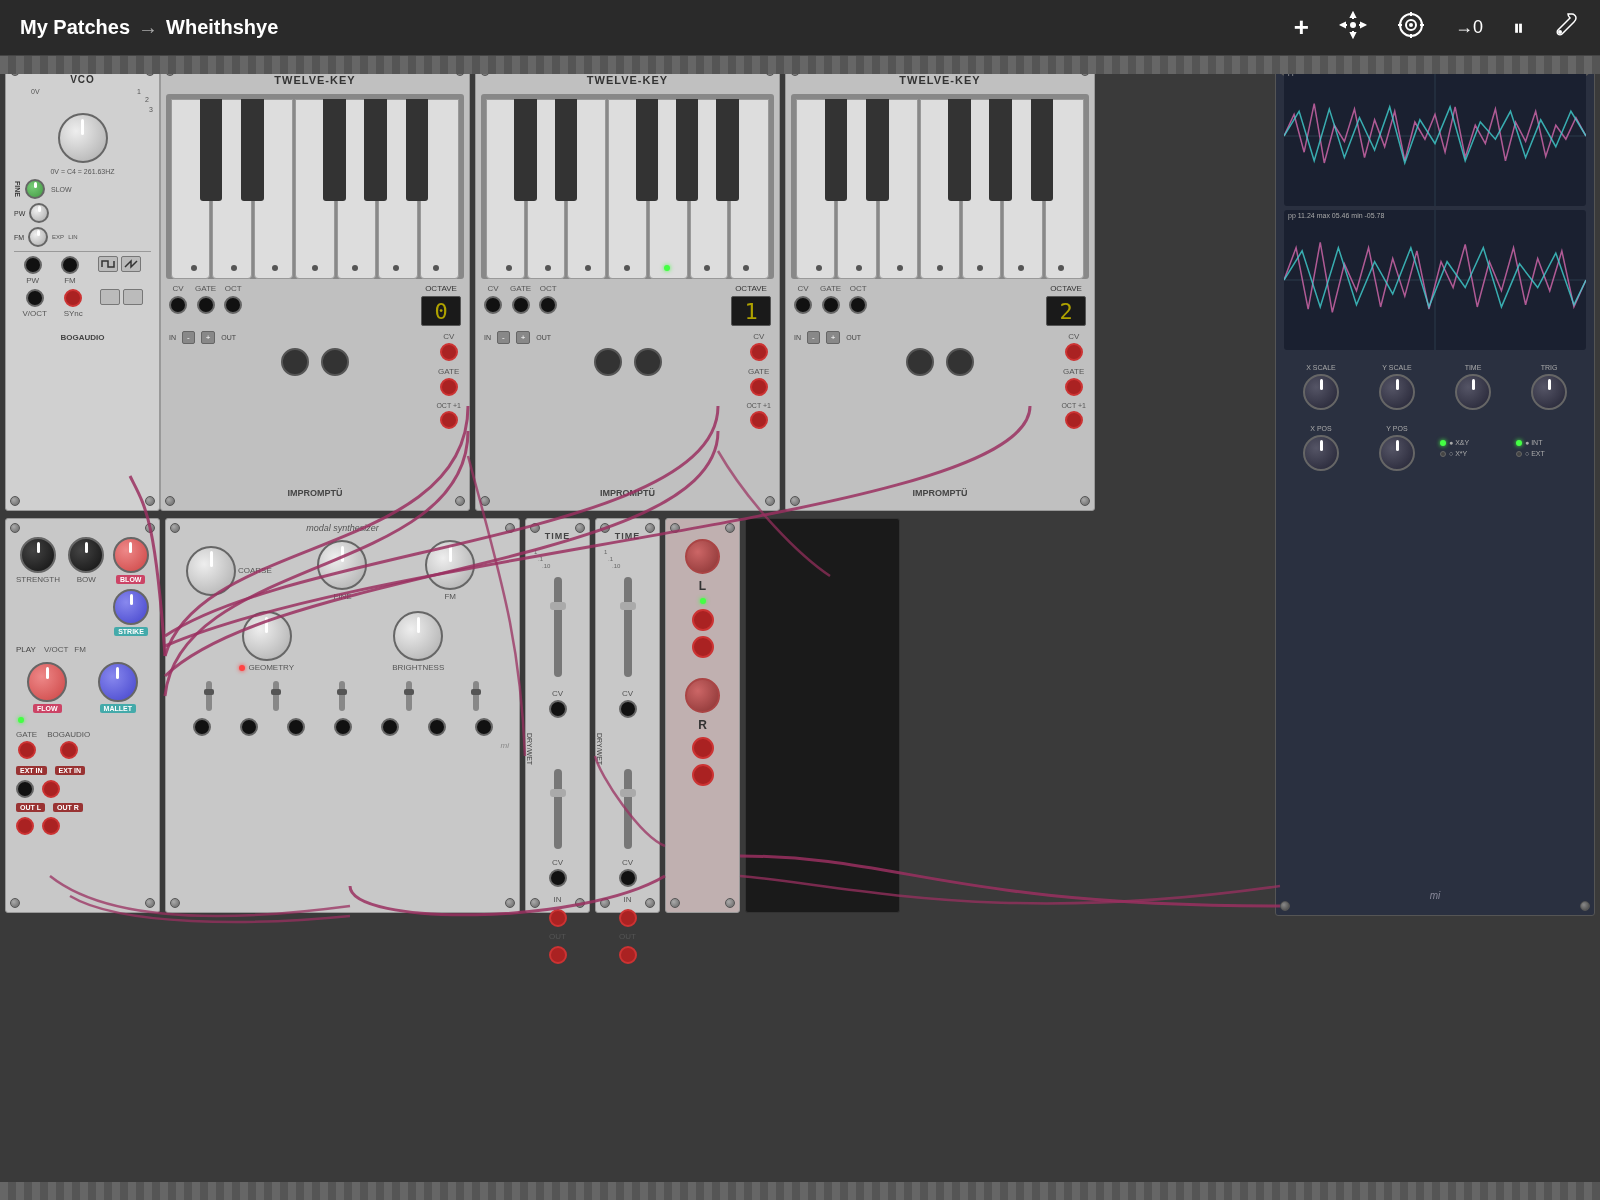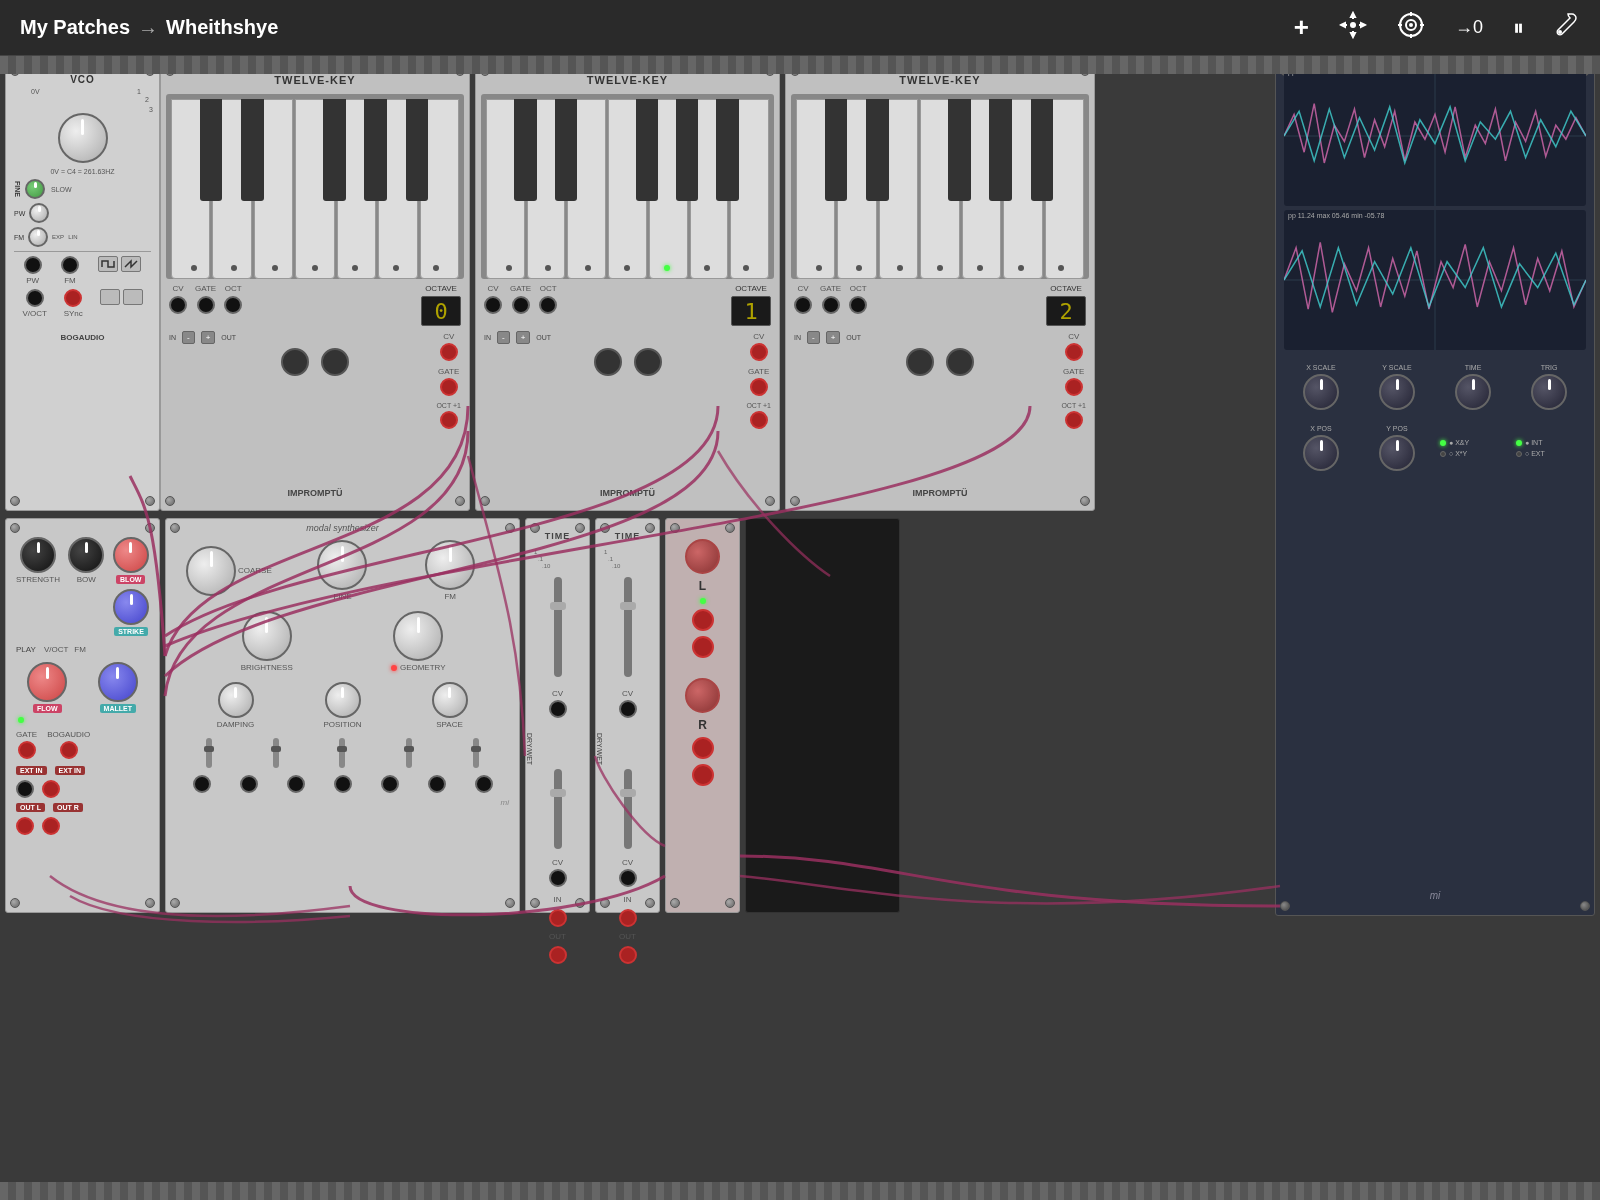--- a/index.html
+++ b/index.html
@@ -893,46 +893,32 @@
       </div>
       <div style="display:flex;flex-direction:column;align-items:center;gap:2px;">
         <div class="knob knob-large knob-white"></div>
         <span class="label-text">FM</span>
       </div>
     </div>
 
     <div style="display:grid;grid-template-columns:1fr 1fr;gap:10px;padding:5px 30px;">
       <div style="display:flex;flex-direction:column;align-items:center;gap:2px;">
         <div class="knob knob-large knob-white"></div>
-        <span class="label-text">BRIGHTNESS</span>
-      </div>
-      <div style="display:flex;flex-direction:column;align-items:center;gap:2px;">
-        <div class="knob knob-large knob-white"></div>
         <div style="display:flex;align-items:center;gap:3px;">
           <div class="led led-red"></div>
           <span class="label-text">GEOMETRY</span>
         </div>
       </div>
-    </div>
-
-
-    <div style="display:grid;grid-template-columns:1fr 1fr 1fr;gap:8px;padding:5px 20px;">
-      <div style="display:flex;flex-direction:column;align-items:center;gap:2px;">
-        <div class="knob knob-med knob-white"></div>
-        <span class="label-text">DAMPING</span>
-      </div>
-      <div style="display:flex;flex-direction:column;align-items:center;gap:2px;">
-        <div class="knob knob-med knob-white"></div>
-        <span class="label-text">POSITION</span>
-      </div>
-      <div style="display:flex;flex-direction:column;align-items:center;gap:2px;">
-        <div class="knob knob-med knob-white"></div>
-        <span class="label-text">SPACE</span>
-      </div>
-    </div>
+      <div style="display:flex;flex-direction:column;align-items:center;gap:2px;">
+        <div class="knob knob-large knob-white"></div>
+        <span class="label-text">BRIGHTNESS</span>
+      </div>
+    </div>
+
+
 
     <div style="display:flex;justify-content:space-around;padding:4px 10px;align-items:flex-end;">
       <div style="display:flex;flex-direction:column;align-items:center;gap:2px;">
         <div style="width:6px;height:30px;background:#888;border-radius:3px;position:relative;">
             <div style="position:absolute;top:8px;left:-2px;width:10px;height:6px;background:#555;border-radius:2px;"></div>
           </div>
       </div>
       <div style="display:flex;flex-direction:column;align-items:center;gap:2px;">
         <div style="width:6px;height:30px;background:#888;border-radius:3px;position:relative;">
             <div style="position:absolute;top:8px;left:-2px;width:10px;height:6px;background:#555;border-radius:2px;"></div>

